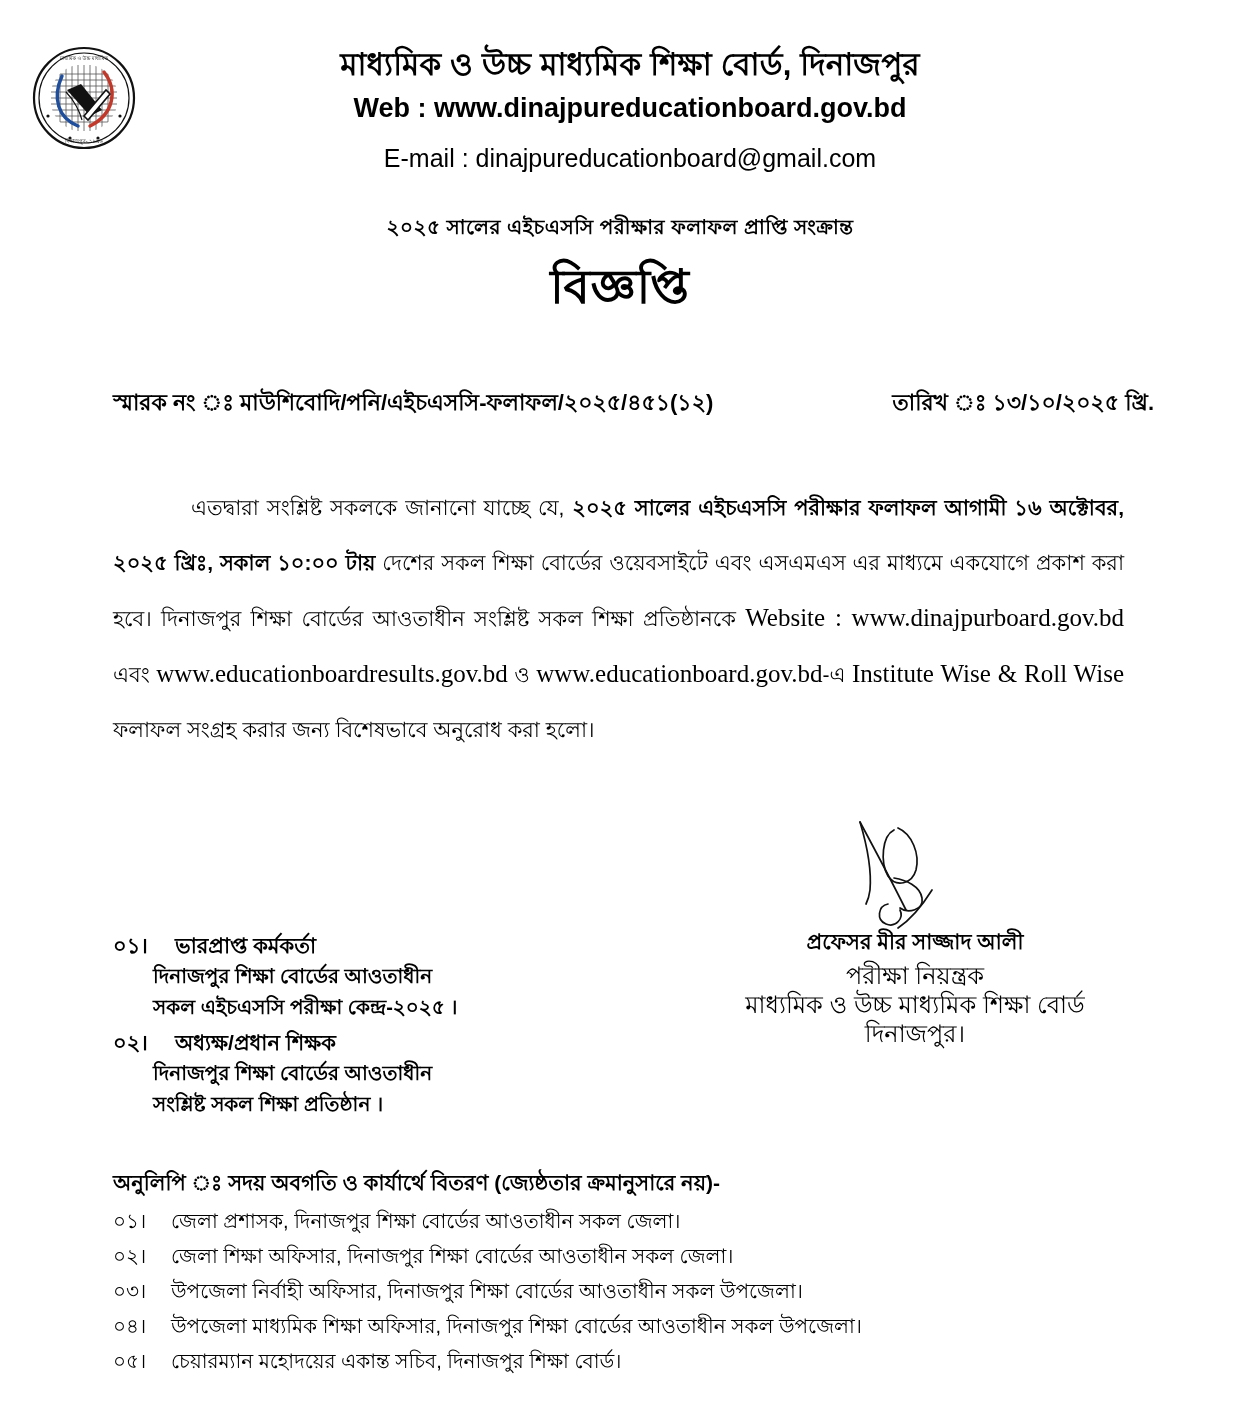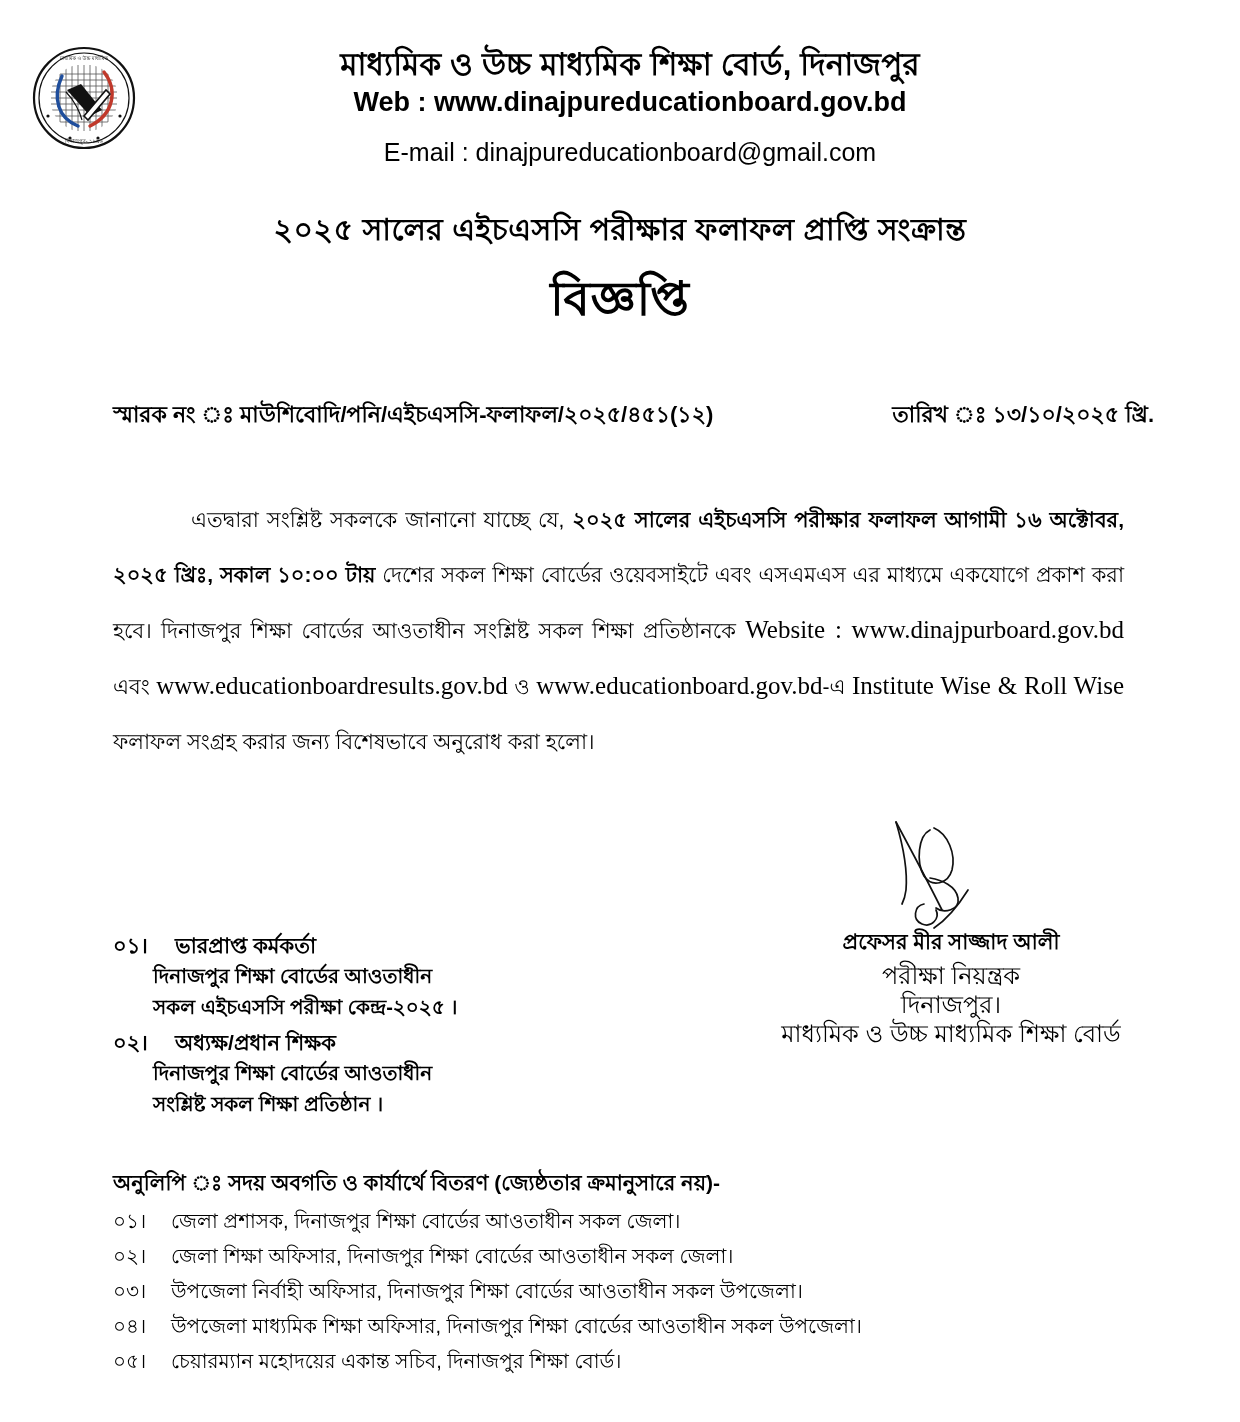--- a/index.html
+++ b/index.html
@@ -53,39 +53,39 @@
     font-size: 31px;
     line-height: 1.22;
     letter-spacing: 0.2px;
     white-space: nowrap;
   }
   .board-web {
     font-family: "Liberation Sans", sans-serif;
     font-weight: bold;
     font-size: 27px;
     line-height: 1.24;
-    margin-top: 2px;
+    margin-top: 8px;
   }
   .board-email {
     font-family: "Liberation Sans", sans-serif;
     font-weight: normal;
     font-size: 25px;
     line-height: 1.24;
     margin-top: 18px;
   }
 
   
   .title-block {
     text-align: center;
     margin-top: 38px;
   }
   .title-line1 {
     font-family: "Liberation Sans", sans-serif;
     font-weight: bold;
-    font-size: 30px;
+    font-size: 20px;
     letter-spacing: 0.5px;
   }
   .title-line2 {
     font-family: "Liberation Sans", sans-serif;
     font-weight: bold;
     font-size: 47px;
     margin-top: 6px;
     letter-spacing: 1px;
   }
 
@@ -116,21 +116,21 @@
   .body-text .indent { display: inline-block; width: 78px; }
   .body-text b { font-weight: bold; }
   .serif-url {
     font-family: "Liberation Serif", serif;
     font-size: 25px;
   }
 
   
   .sig-area {
     position: absolute;
-    left: 736px;
+    left: 700px;
     top: 818px;
     width: 430px;
     text-align: center;
   }
   .sig-svg-wrap {
     height: 112px;
     position: relative;
   }
   .sig-svg { position: absolute; left: 132px; top: 0; }
   .sig-name {
@@ -276,22 +276,22 @@
           <path d="M28 4 C 42 30, 60 64, 74 92"></path>
           <path d="M62 12 C 50 18, 48 44, 56 58 C 64 70, 80 66, 84 52 C 88 36, 80 16, 66 10"></path>
           <path d="M62 60 C 74 62, 88 68, 90 80 C 92 92, 76 96, 68 90"></path>
           <path d="M56 86 C 46 88, 44 102, 54 106 C 64 110, 72 100, 68 92"></path>
           <path d="M100 72 C 90 88, 78 102, 66 110"></path>
         </g>
       </svg>
     </div>
     <div class="sig-name">প্রফেসর মীর সাজ্জাদ আলী</div>
     <div class="sig-line">পরীক্ষা নিয়ন্ত্রক</div>
+    <div class="sig-line">মাধ্যমিক ও উচ্চ মাধ্যমিক শিক্ষা বোর্ড</div>
     <div class="sig-line">দিনাজপুর।</div>
-    <div class="sig-line">মাধ্যমিক ও উচ্চ মাধ্যমিক শিক্ষা বোর্ড</div>
   </div>
 
   <div class="recipients">
     <div class="rec-item">
       <div class="rec-head">
         <span class="rec-num">০১।</span>
         <span>ভারপ্রাপ্ত কর্মকর্তা</span>
       </div>
       <div class="rec-sub">দিনাজপুর শিক্ষা বোর্ডের আওতাধীন</div>
       <div class="rec-sub">সকল এইচএসসি পরীক্ষা কেন্দ্র-২০২৫ ।</div>

